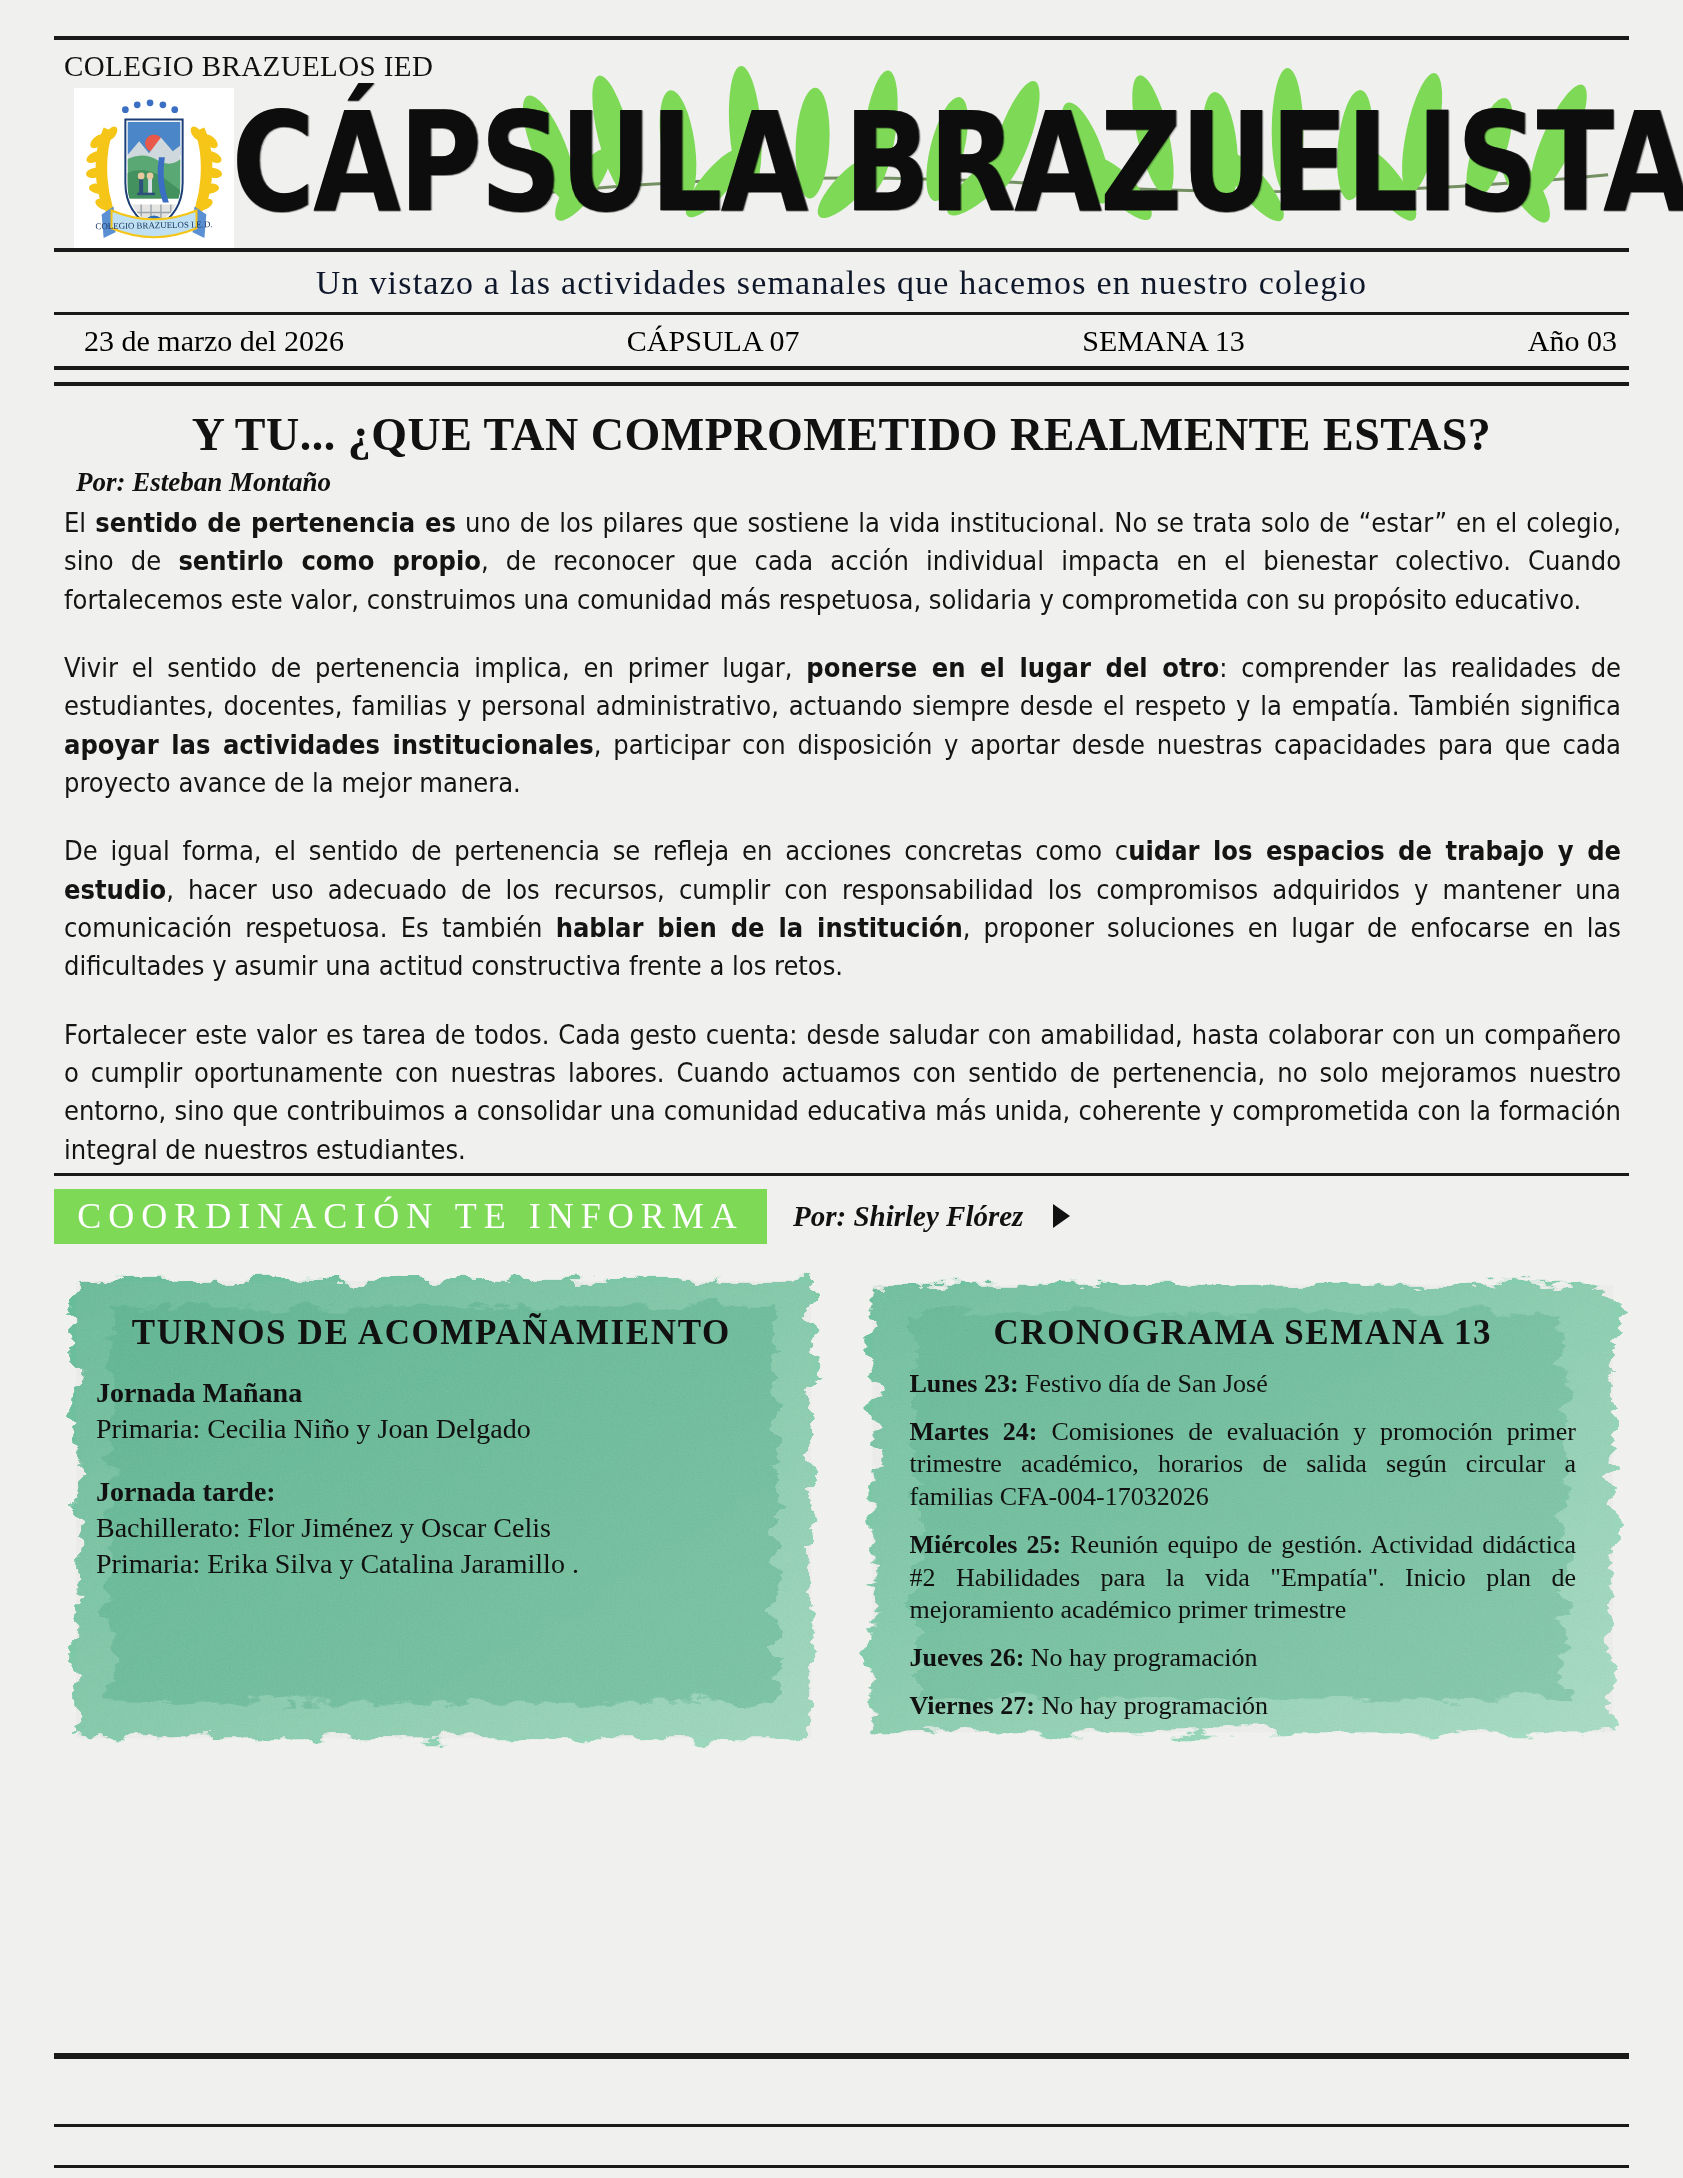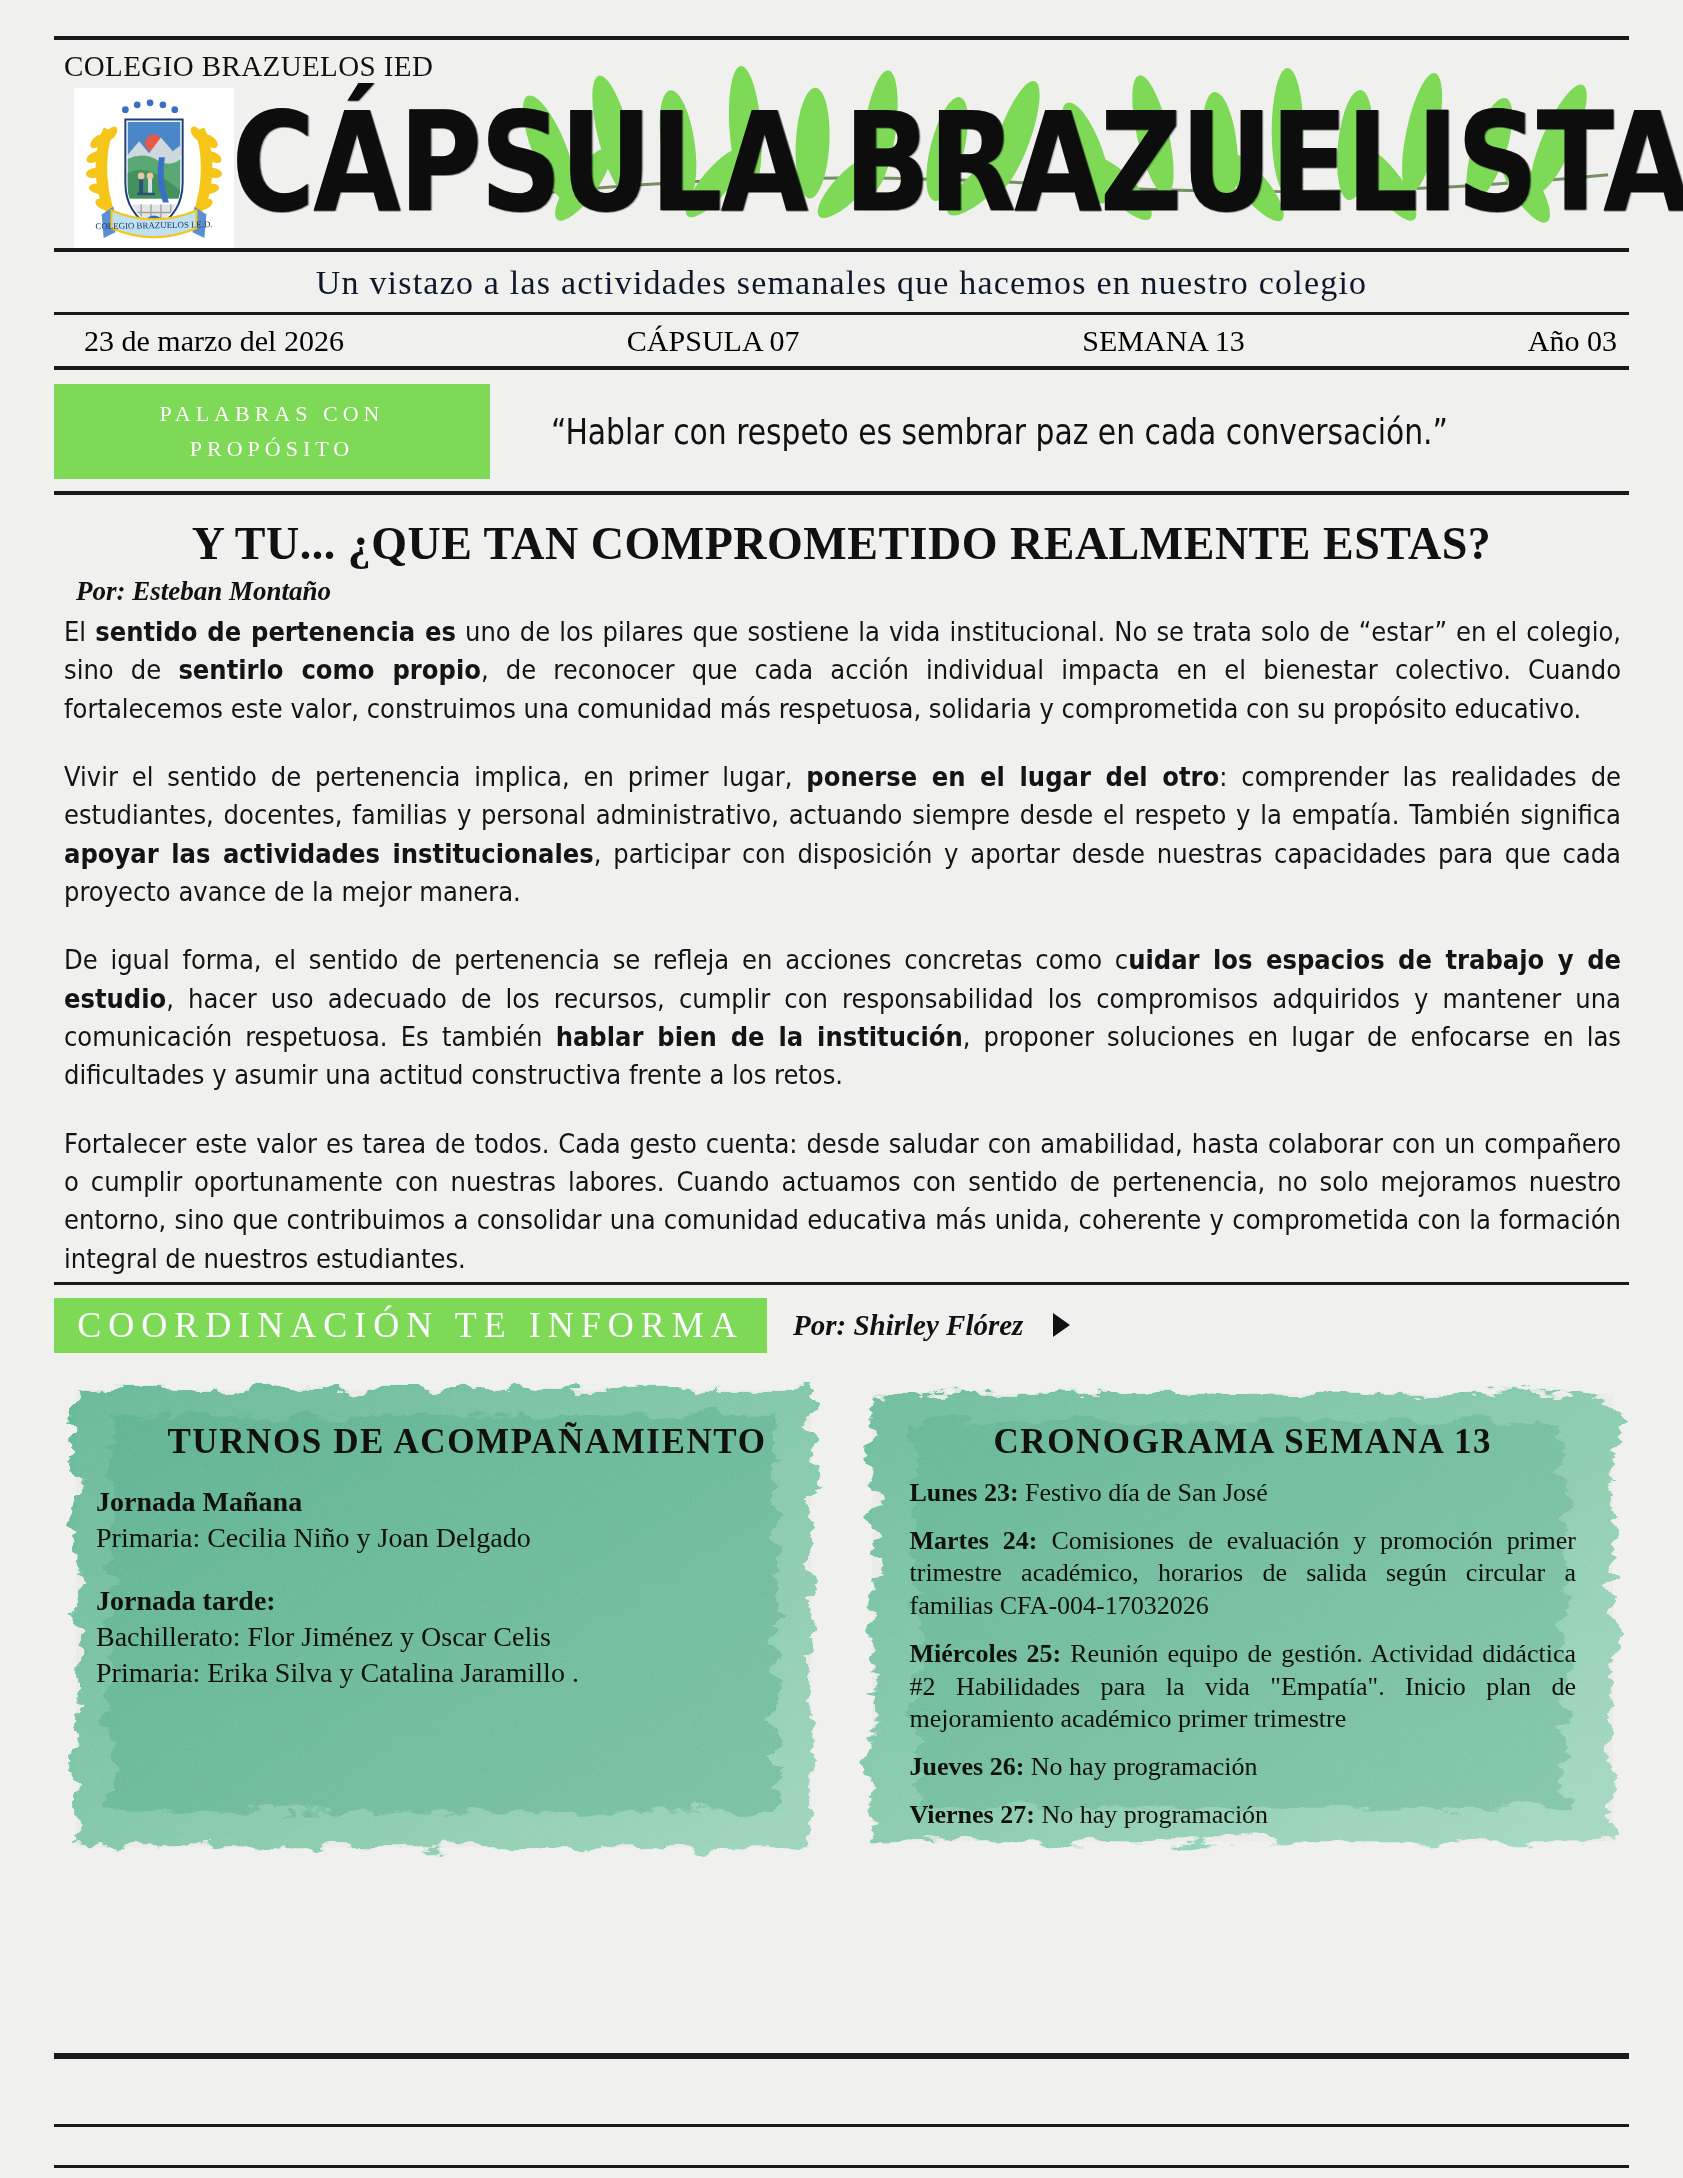--- a/index.html
+++ b/index.html
@@ -182,21 +182,21 @@
   .panel-inner{
     position:relative;z-index:1;
     padding:46px 38px 20px 42px;
     color:#111;
   }
   .panel-title{
     font-family:"Liberation Serif", serif;
     font-weight:bold;
     font-size:35px;
     letter-spacing:1.6px;
-    text-align:right;
+    text-align:center;
     margin-bottom:22px;
   }
   .panel-title.left-title{padding-right:26px;}
   .panel-title.right-title{text-align:center;margin-bottom:4px;}
 
   .turno-block{
     font-family:"Liberation Serif", serif;
     font-size:28px;line-height:1.3;
   }
   .turno-block .hd{font-weight:bold;display:block;}
@@ -342,29 +342,20 @@
 
   <div class="dateline">
     <div class="dl dl-date">23 de marzo del 2026</div>
     <div class="dl dl-caps">CÁPSULA 07</div>
     <div class="dl dl-week">SEMANA  13</div>
     <div class="dl dl-year">Año 03</div>
   </div>
 
   <div class="rule rule-med"></div>
 
-  <div class="quote-band">
-    <div class="quote-tag">
-      <div>PALABRAS CON</div>
-      <div>PROPÓSITO</div>
-    </div>
-    <div class="quote-text">
-      <span>“Hablar con respeto es sembrar paz en cada conversación.”</span>
-    </div>
-  </div>
 
   <div class="rule rule-med" style="margin-top:12px"></div>
 
   <div class="article">
     <div class="headline">Y TU... ¿QUE TAN COMPROMETIDO REALMENTE ESTAS?</div>
     <div class="byline">Por: Esteban Montaño</div>
     <div class="body-copy" id="body-copy">
         <p><span>El </span><b>sentido de pertenencia es</b><span> uno de los pilares que sostiene la vida institucional. No se trata solo de “estar” en el colegio, sino de </span><b>sentirlo como propio</b><span>, de reconocer que cada acción individual impacta en el bienestar colectivo. Cuando fortalecemos este valor, construimos una comunidad más respetuosa, solidaria y comprometida con su propósito educativo.</span></p>
         <p><span>Vivir el sentido de pertenencia implica, en primer lugar, </span><b>ponerse en el lugar del otro</b><span>: comprender las realidades de estudiantes, docentes, familias y personal administrativo, actuando siempre desde el respeto y la empatía. También significa </span><b>apoyar las actividades institucionales</b><span>, participar con disposición y aportar desde nuestras capacidades para que cada proyecto avance de la mejor manera.</span></p>
         <p><span>De igual forma, el sentido de pertenencia se refleja en acciones concretas como c</span><b>uidar los espacios de trabajo y de estudio</b><span>, hacer uso adecuado de los recursos, cumplir con responsabilidad los compromisos adquiridos y mantener una comunicación respetuosa. Es también </span><b>hablar bien de la institución</b><span>, proponer soluciones en lugar de enfocarse en las dificultades y asumir una actitud constructiva frente a los retos.</span></p>

